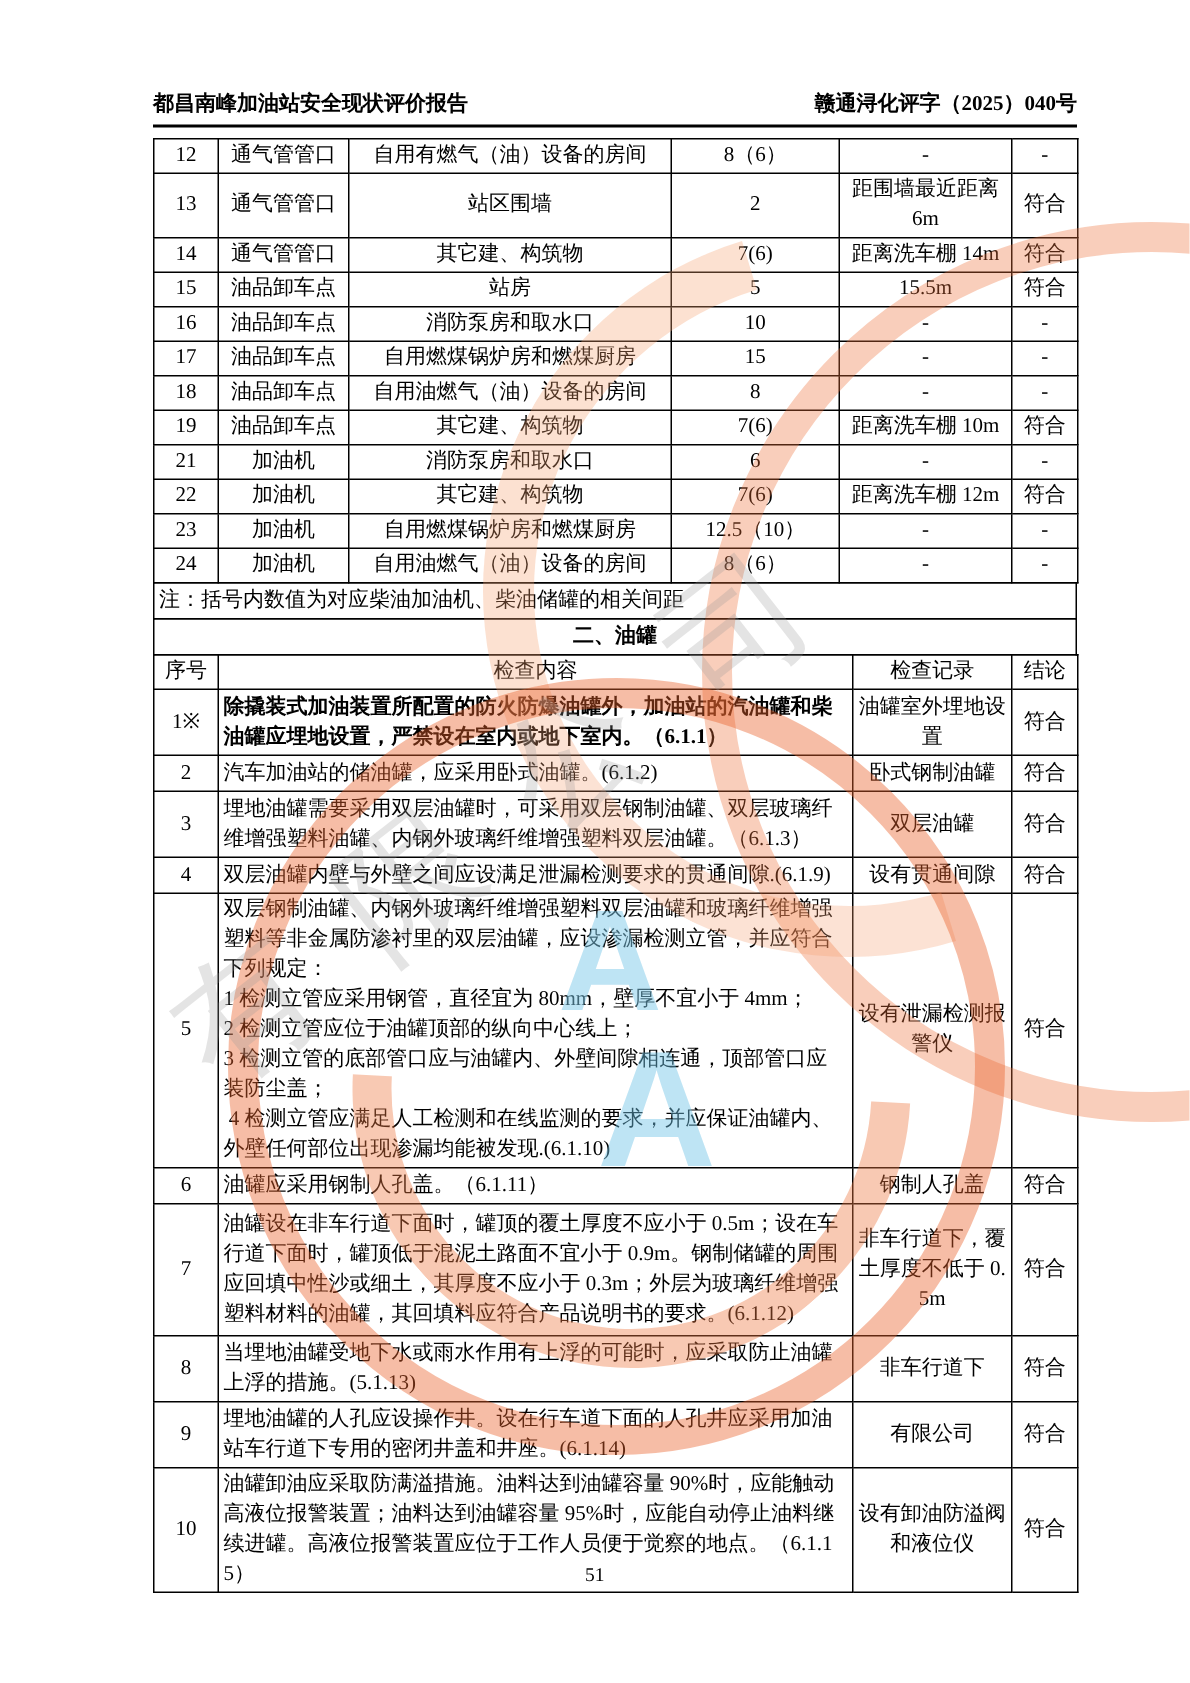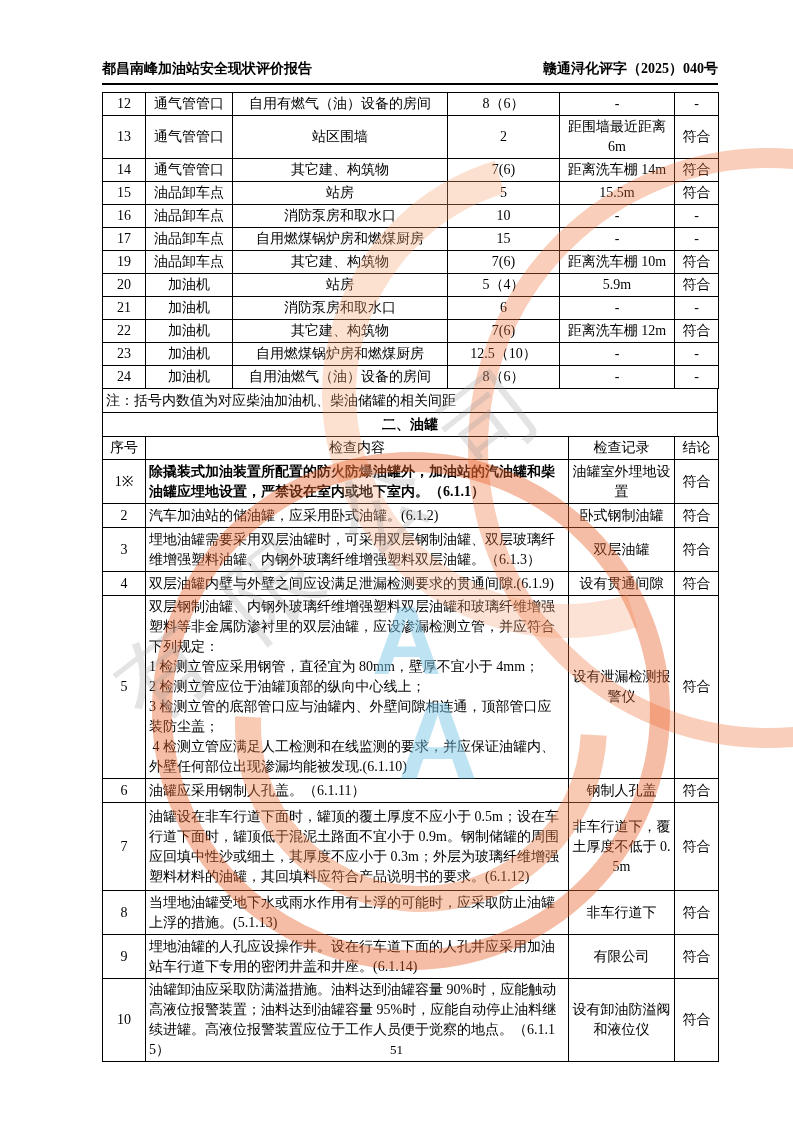--- a/index.html
+++ b/index.html
@@ -137,33 +137,33 @@
       </tr>
       <tr class="h23">
         <td>17</td>
         <td>油品卸车点</td>
         <td>自用燃煤锅炉房和燃煤厨房</td>
         <td>15</td>
         <td>-</td>
         <td>-</td>
       </tr>
       <tr class="h23">
+        <td>18</td>
+        <td>油品卸车点</td>
+        <td>自用油燃气（油）设备的房间</td>
+        <td>8</td>
+        <td>-</td>
+        <td>-</td>
+      </tr>
+      <tr class="h23">
         <td>19</td>
         <td>油品卸车点</td>
         <td>其它建、构筑物</td>
         <td>7(6)</td>
         <td>距离洗车棚 10m</td>
-        <td>符合</td>
-      </tr>
-      <tr class="h23">
-        <td>20</td>
-        <td>加油机</td>
-        <td>站房</td>
-        <td>5（4）</td>
-        <td>5.9m</td>
         <td>符合</td>
       </tr>
       <tr class="h23">
         <td>21</td>
         <td>加油机</td>
         <td>消防泵房和取水口</td>
         <td>6</td>
         <td>-</td>
         <td>-</td>
       </tr>

